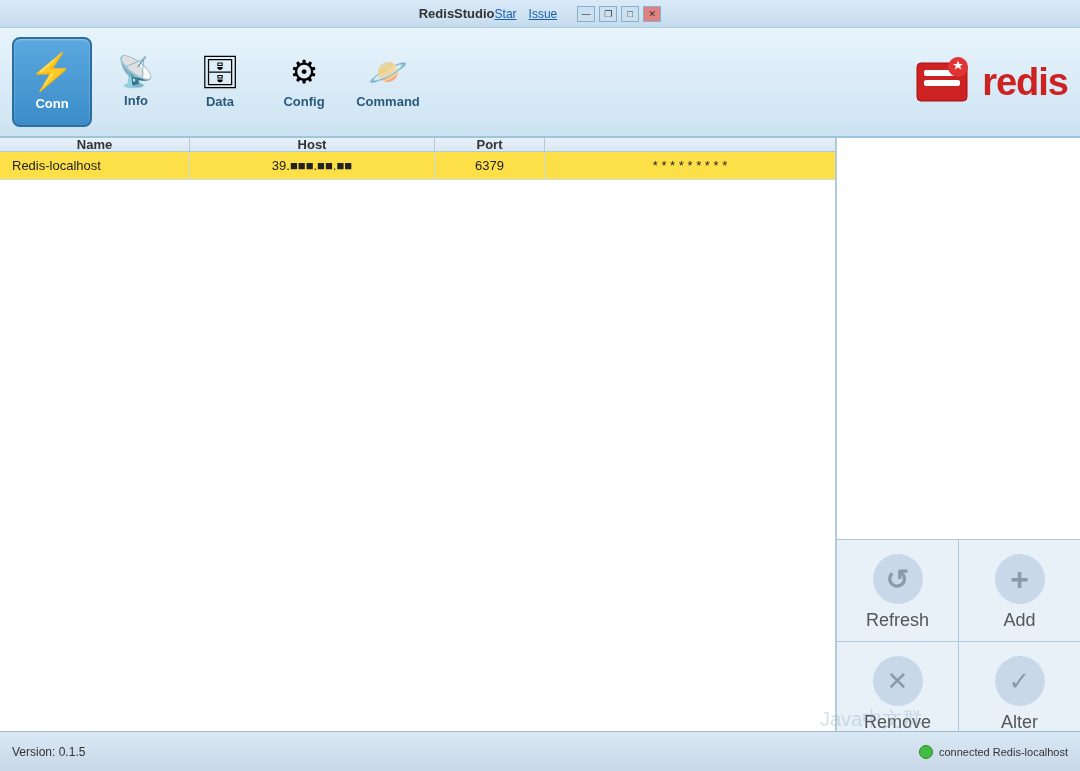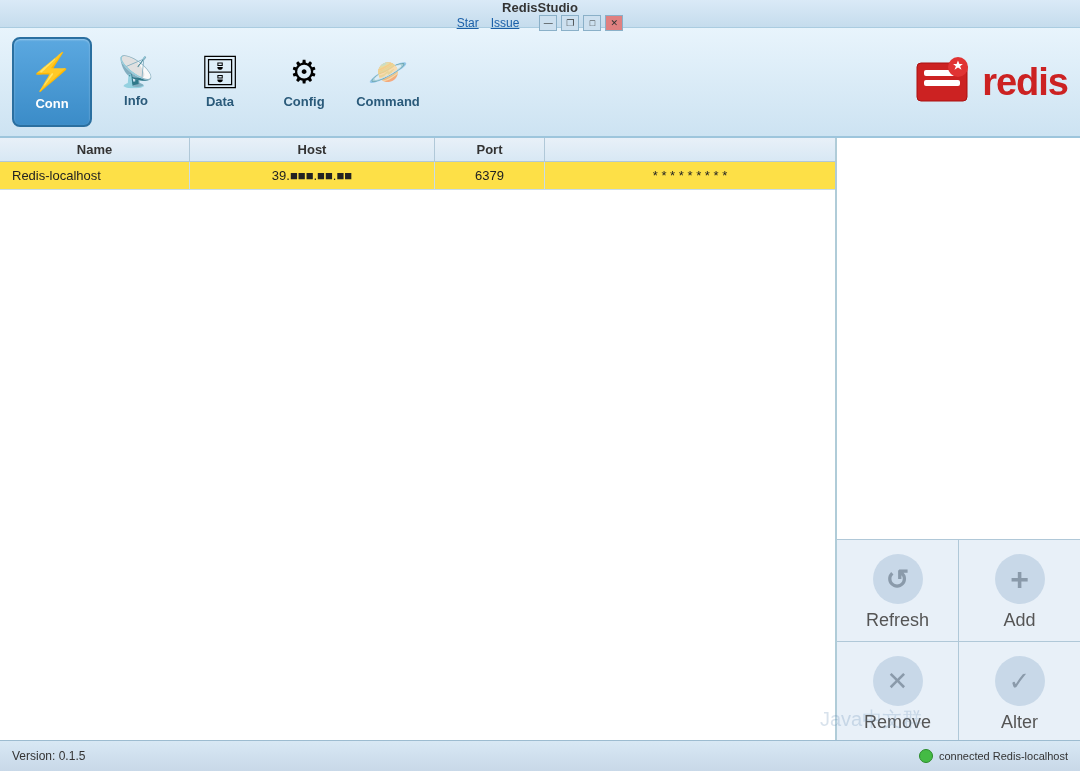--- a/index.html
+++ b/index.html
@@ -12,24 +12,23 @@
       overflow: hidden;
       position: relative;
     }
 
     
     .title-bar {
       height: 28px;
       background: linear-gradient(to bottom, #daeaf7, #c5dced);
       display: flex;
       align-items: center;
-      justify-content: flex-start;
+      justify-content: center;
       padding: 0 8px;
       border-bottom: 1px solid #aacce0;
-      flex-direction: column;
     }
     .title-bar-left {
       display: flex;
       align-items: center;
       gap: 6px;
       font-size: 13px;
       font-weight: bold;
       color: #333;
     }
     .title-bar-right {
@@ -131,21 +130,21 @@
     .table-area {
       flex: 1;
       background: #fff;
       border-right: 1px solid #b0ccd8;
       overflow: hidden;
     }
     .table-header {
       display: flex;
       background: linear-gradient(to bottom, #e8f0f8, #d8e8f4);
       border-bottom: 1px solid #b0c8d8;
-      height: 24px;
+      height: 14px;
     }
     .th {
       display: flex;
       align-items: center;
       justify-content: center;
       font-weight: bold;
       font-size: 13px;
       color: #333;
       border-right: 1px solid #b0c8d8;
     }
@@ -219,21 +218,21 @@
       font-size: 26px;
       color: #8a9aaa;
     }
     .action-btn-label {
       font-size: 18px;
       color: #555;
     }
 
     
     .status-bar {
-      height: 31px;
+      height: 40px;
       background: linear-gradient(to bottom, #d8e8f4, #c8d8e8);
       border-top: 1px solid #9dbcd0;
       display: flex;
       align-items: center;
       padding: 0 12px;
       justify-content: space-between;
       position: absolute;
       bottom: 0;
       left: 0;
       right: 0;

